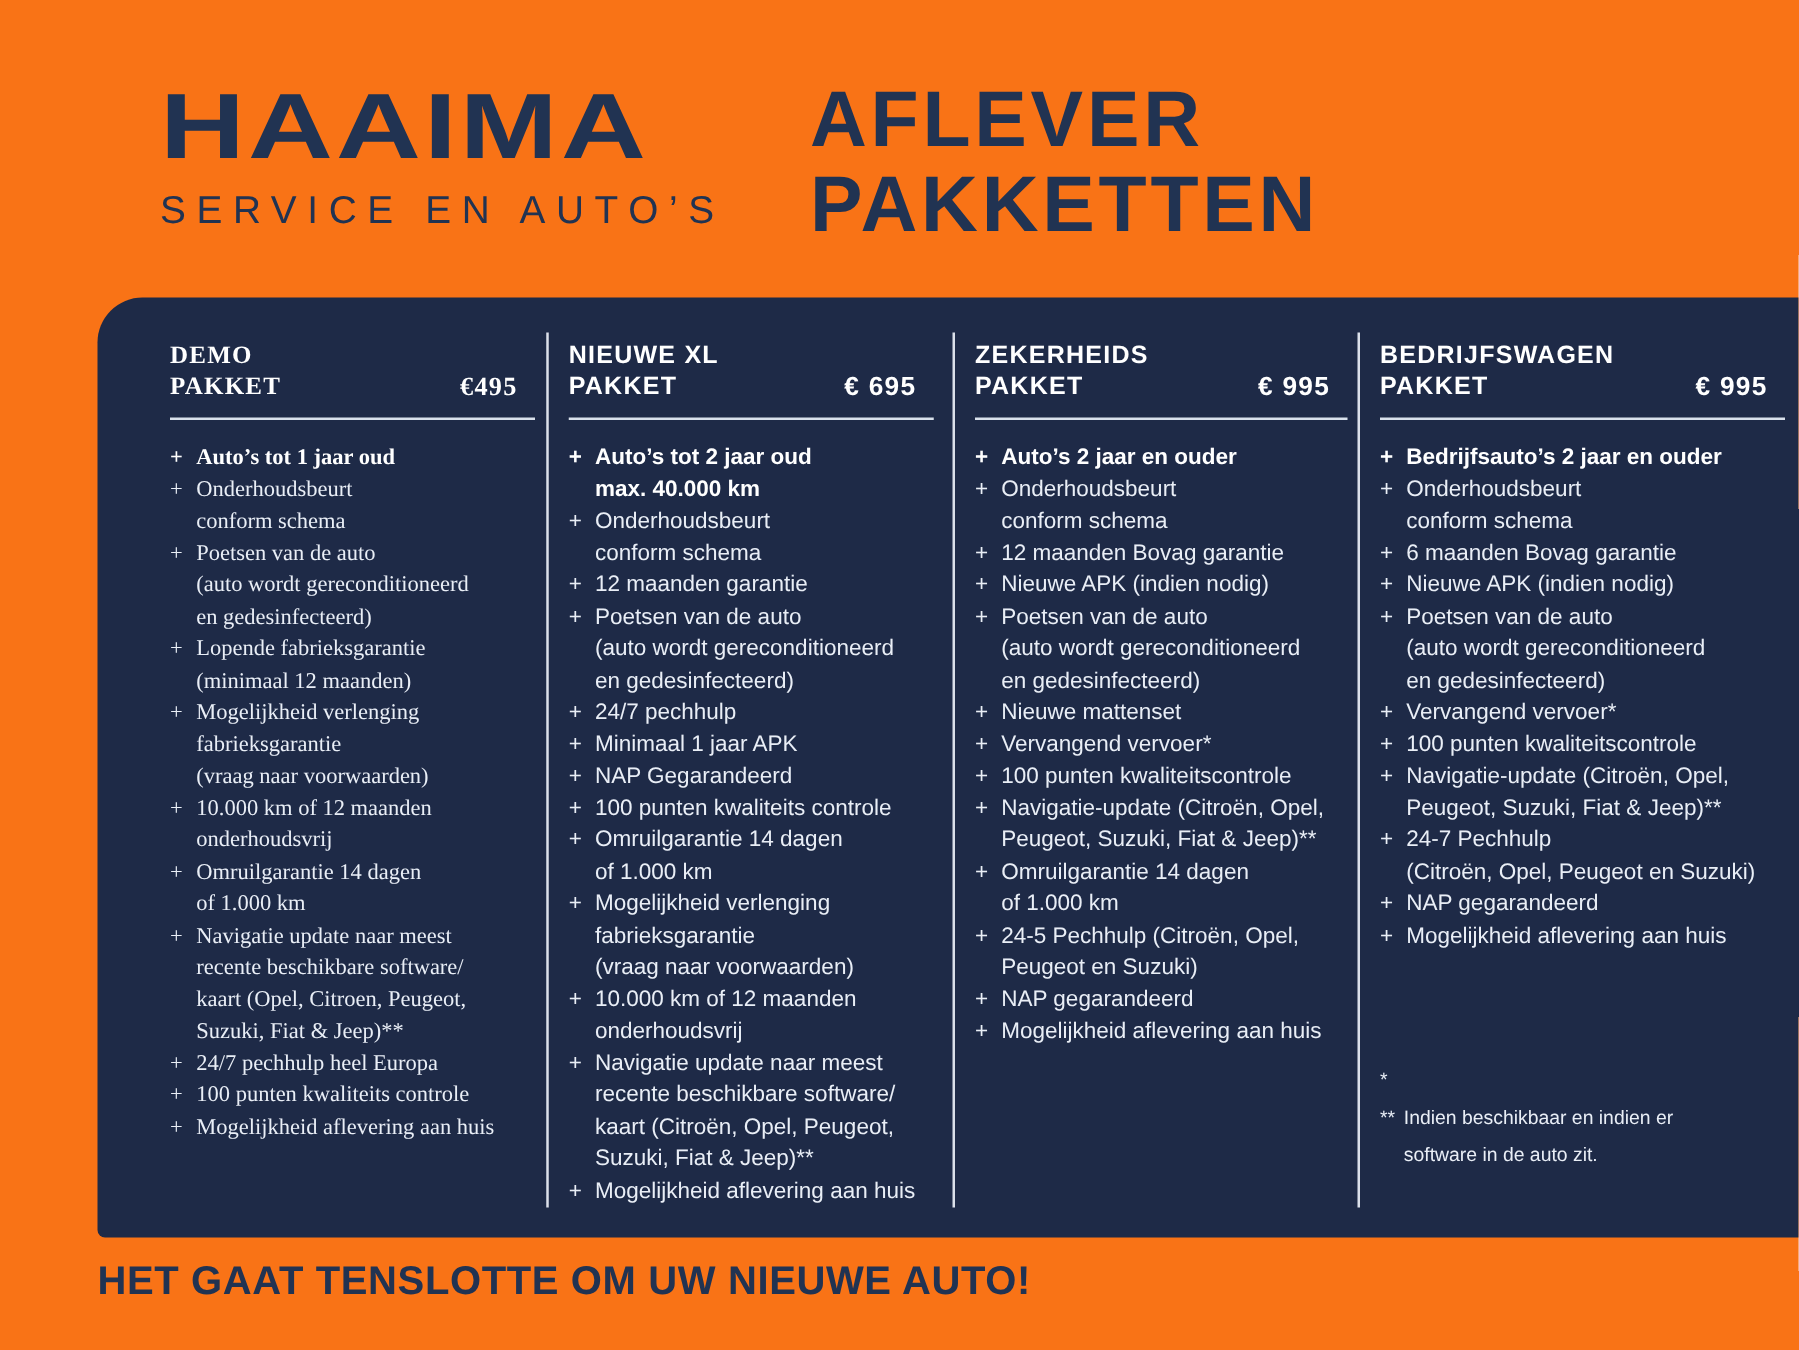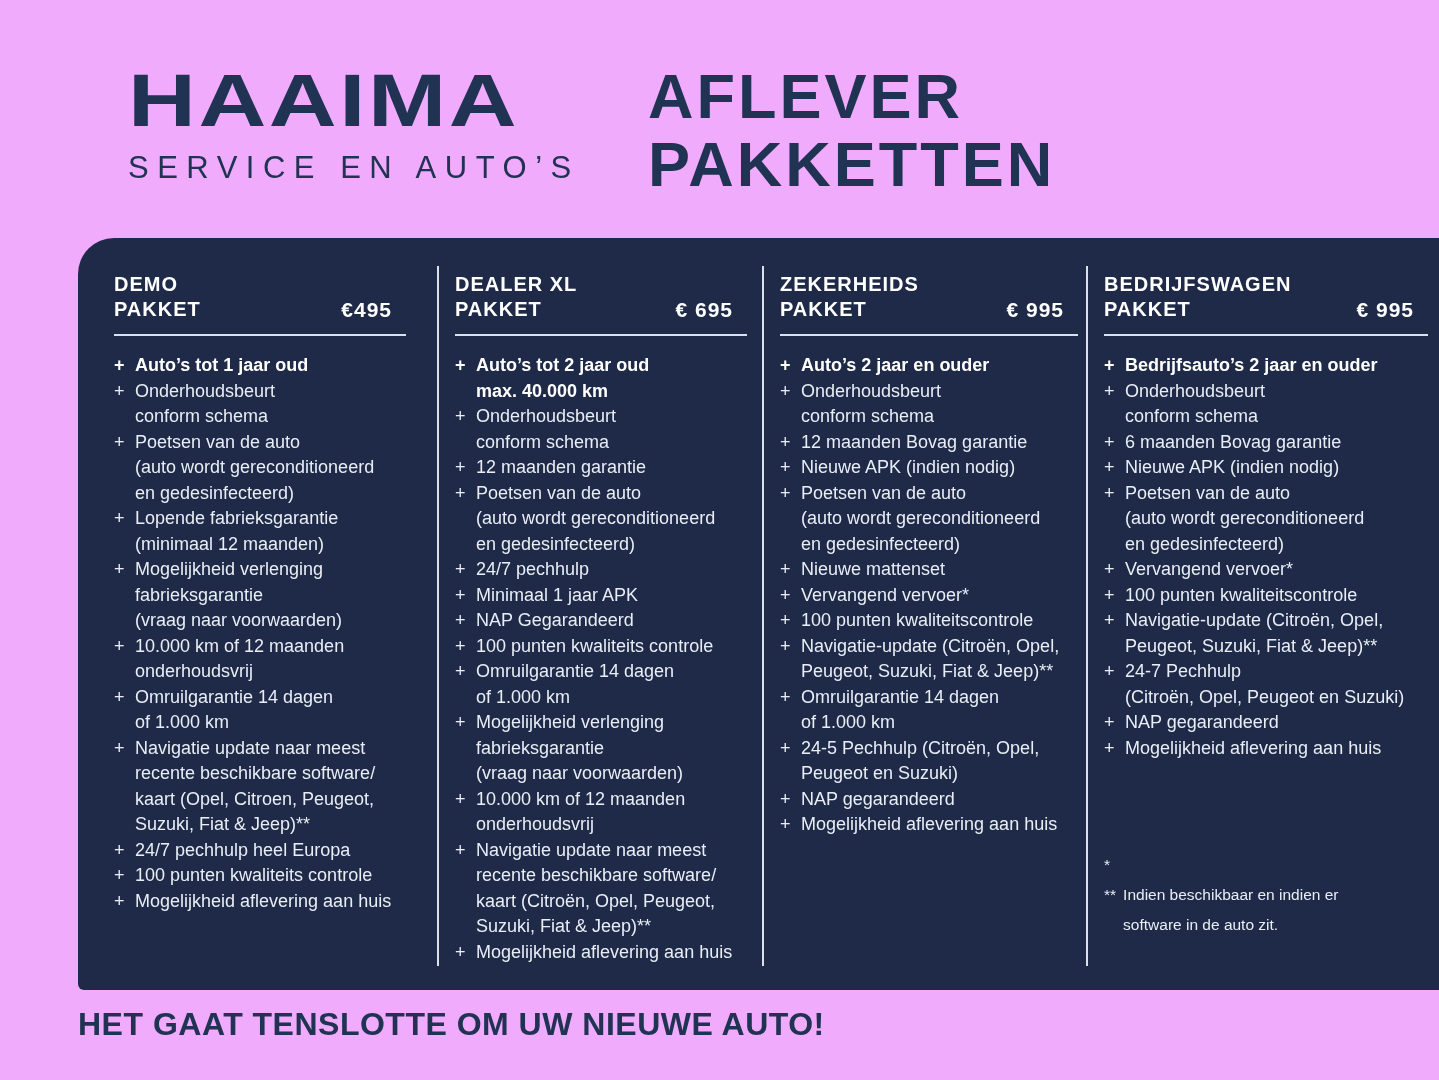--- a/index.html
+++ b/index.html
@@ -1,35 +1,35 @@
 <!DOCTYPE html>
 <html><head>
 <meta charset="utf-8">
 <style>
   * { box-sizing: border-box; margin: 0; padding: 0; }
   html, body { background: #ffffff; }
   body { width: 1439px; height: 1080px; font-family: "Liberation Sans", sans-serif; }
-  .page { position: relative; width: 1439px; height: 1080px; overflow: hidden; background: #f0abfc; }
+  .page { position: relative; width: 1439px; height: 1080px; overflow: hidden; background: #f97316; }
 
   
   .logo { position: absolute; left: 128px; top: 64px; color: #213352; }
   .logo-name { font-size: 74px; font-weight: 800; letter-spacing: 2px; line-height: 1;
                transform: scaleX(1.27); transform-origin: left top; }
   .logo-sub { margin-top: 12px; font-size: 31px; font-weight: 400; letter-spacing: 8.5px; white-space: nowrap; }
   .title { position: absolute; left: 648px; top: 62px; color: #213352;
            font-size: 63px; font-weight: 800; line-height: 68px; letter-spacing: 3px; }
 
   
   .panel { position: absolute; left: 78px; top: 238px; width: 1361px; height: 752px;
            background: #1e2a47; border-radius: 36px 0 0 6px; }
   .divider { position: absolute; top: 28px; height: 700px; width: 2px; background: rgba(235,240,248,0.92); }
   .d1 { left: 359px; } .d2 { left: 684px; } .d3 { left: 1008px; }
 
   .col { position: absolute; top: 34px; color: #e9eef6; }
-  .col-1 { left: 36px;  width: 292px; }
+  .col-1 { left: 58px;  width: 292px; font-family: Liberation Serif, serif; }
   .col-2 { left: 377px; width: 292px; }
   .col-3 { left: 702px; width: 298px; }
   .col-4 { left: 1026px; width: 324px; }
 
   .pkg-head { display: flex; justify-content: space-between; align-items: flex-end; }
   .pkg-name { font-size: 20px; font-weight: 800; letter-spacing: 1px; line-height: 25px; color: #ffffff; }
   .pkg-price { font-size: 21px; font-weight: 800; color: #ffffff; letter-spacing: 1px; padding-right: 14px; white-space: nowrap; }
   .pkg-rule { border: none; border-top: 2px solid #d9e1ec; margin-top: 12px; }
   .pkg-list { margin-top: 17px; }
   .item { display: grid; grid-template-columns: 21px 1fr; font-size: 18px; line-height: 25.5px; }
@@ -127,21 +127,21 @@
             </div>
             <div class="item">
               <span class="plus">+</span>
               <span class="item-text">Mogelijkheid aflevering aan huis</span>
             </div>
           </div>
         </div>
         <div class="col col-2">
           <div class="pkg-head">
             <div class="pkg-name">
-              <div>DEALER XL</div>
+              <div>NIEUWE XL</div>
               <div>PAKKET</div>
             </div>
             <div class="pkg-price">€ 695</div>
           </div>
           <hr class="pkg-rule">
           <div class="pkg-list">
             <div class="item bold">
               <span class="plus">+</span>
               <span class="item-text">Auto’s tot 2 jaar oud
 max. 40.000 km</span>

